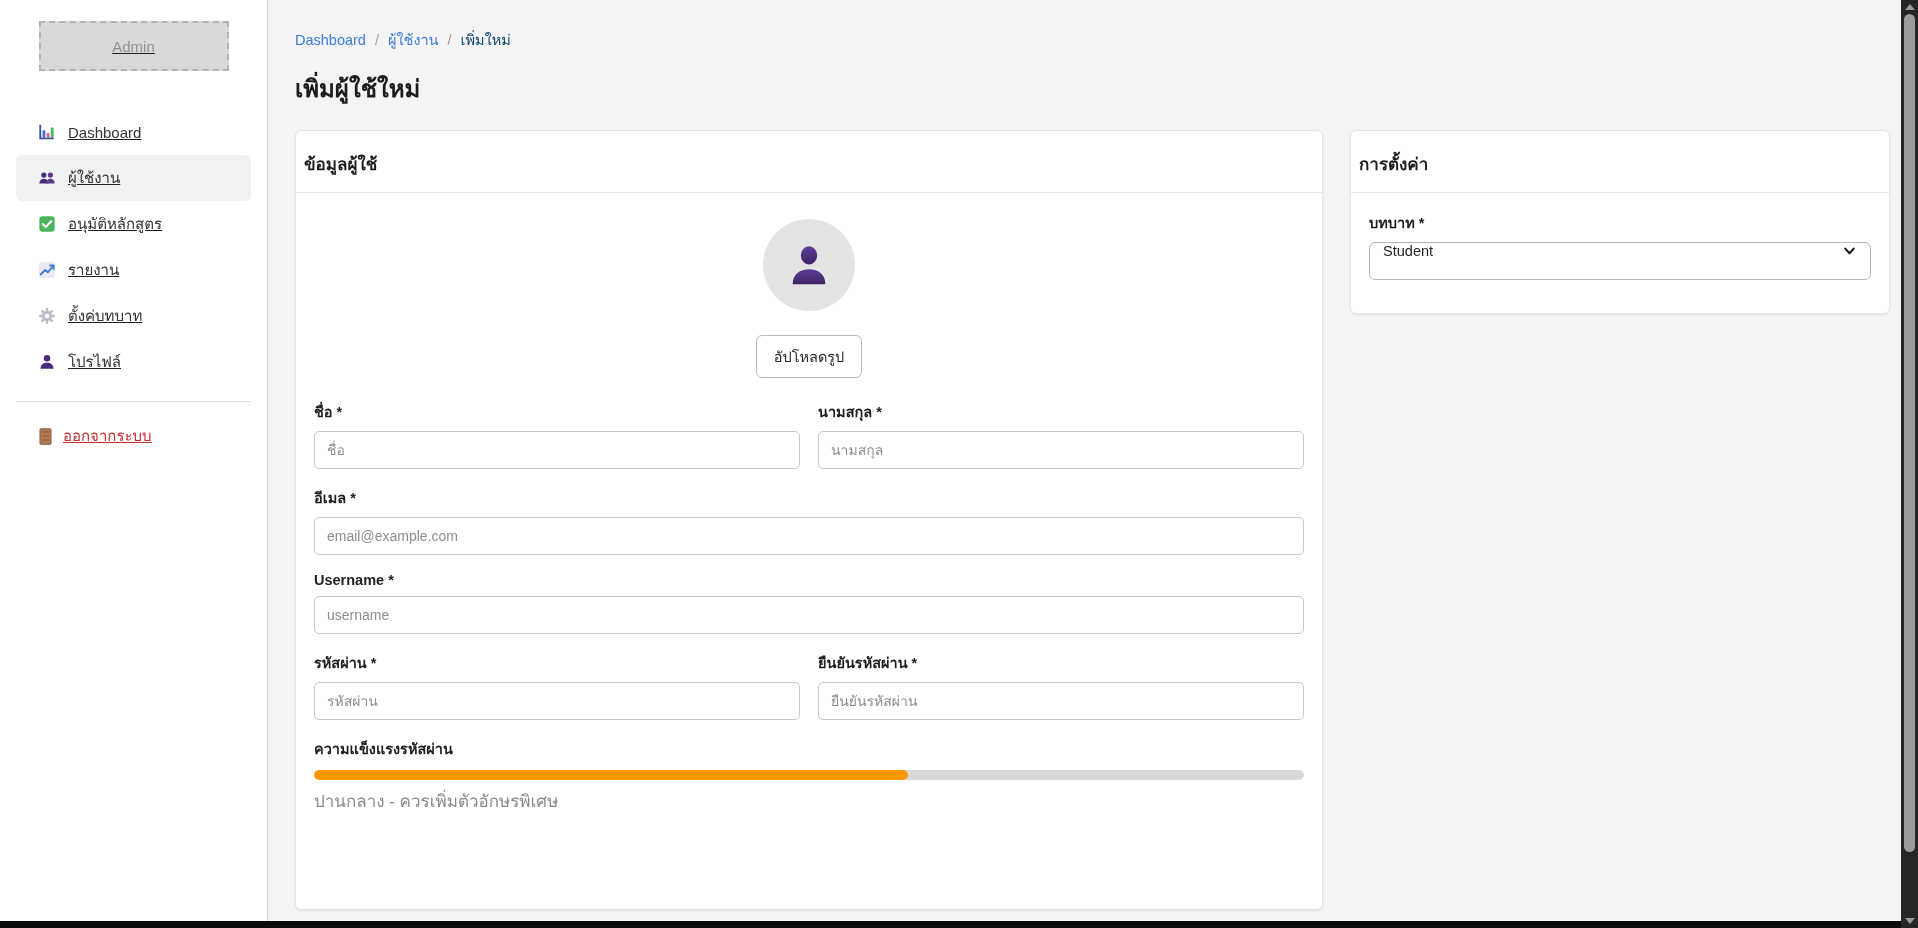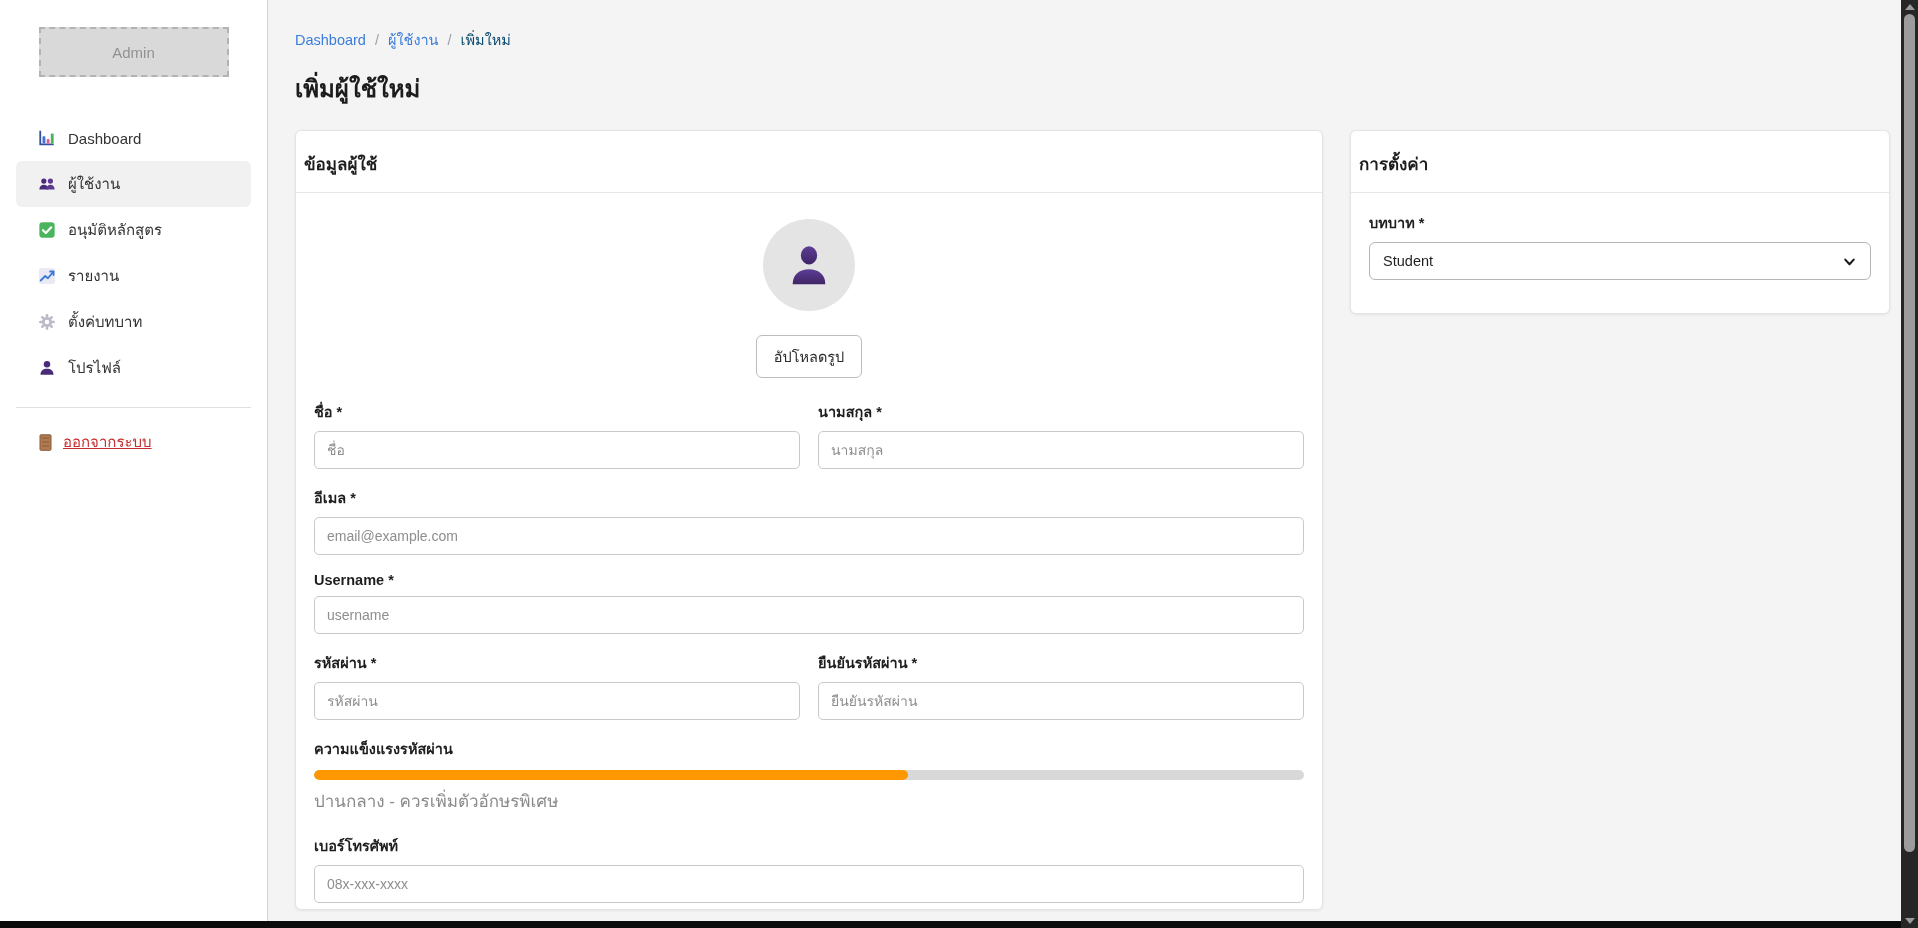--- a/index.html
+++ b/index.html
@@ -6,21 +6,21 @@
   html,body { width:1918px; height:928px; overflow:hidden; }
   body {
     font-family:"Liberation Sans","DejaVu Sans",sans-serif;
     background:#ffffff; color:#212121; position:relative;
   }
   .app { display:flex; height:100%; }
 
   
   .sidebar {
     width:268px; min-width:268px; background:#fff;
-    border-right:1px solid #d2d2d2; padding-top:27px;
+    border-right:1px solid #d2d2d2; padding-top:21px;text-decoration:underline;
   }
   .logo-box {
     width:190px; height:50px; margin:0 auto;
     background:#d9d9d9; border:2px dashed #b3b3b3;
     display:flex; align-items:center; justify-content:center;
     color:#929292; font-size:15px;
   }
   .menu { margin-top:38px; }
   .menu-item {
     display:flex; align-items:center; height:46px;
@@ -88,21 +88,21 @@
   .strength-track {
     height:10px; background:#d8d8d8; border-radius:5px; overflow:hidden;
     margin:10px 0 7px;
   }
   .strength-fill { height:100%; border-radius:5px; background:#ff9800; width:60%; }
   .strength-msg { font-size:17px; color:#8a8a8a; margin-bottom:20px; }
 
   
   .select-box {
     height:38px; border:1px solid #b5b5b5; border-radius:6px; background:#fff;
-    display:flex; align-items:center; justify-content:space-between;
+    display:flex; align-items:flex-start; justify-content:space-between;
     padding:0 13px; font-size:14.5px; color:#1f1f1f; cursor:pointer;
   }
 
   
   .v-scrollbar {
     position:fixed; top:0; right:0; width:17px; height:928px;
     background:#262626; z-index:20;
   }
   .sb-arrow { position:absolute; left:0; width:17px; height:14px;
     display:flex; align-items:center; justify-content:center; cursor:pointer; }
@@ -285,24 +285,20 @@
           </div>
 
           <div>
             <label class="form-label">ความแข็งแรงรหัสผ่าน</label>
             <div class="strength-track">
               <div class="strength-fill" style="width: 60%; background: rgb(255, 152, 0);"></div>
             </div>
             <div class="strength-msg">ปานกลาง - ควรเพิ่มตัวอักษรพิเศษ</div>
           </div>
 
-          <div class="form-group">
-            <label class="form-label">เบอร์โทรศัพท์</label>
-            <input class="text-input" type="text" placeholder="08x-xxx-xxxx" style="">
-          </div>
 
         </div>
       </section>
 
       <section class="card card-side">
         <div class="card-header">การตั้งค่า</div>
         <div class="card-body">
           <label class="form-label">บทบาท *</label>
           <div class="select-box">
             <span>Student</span>

